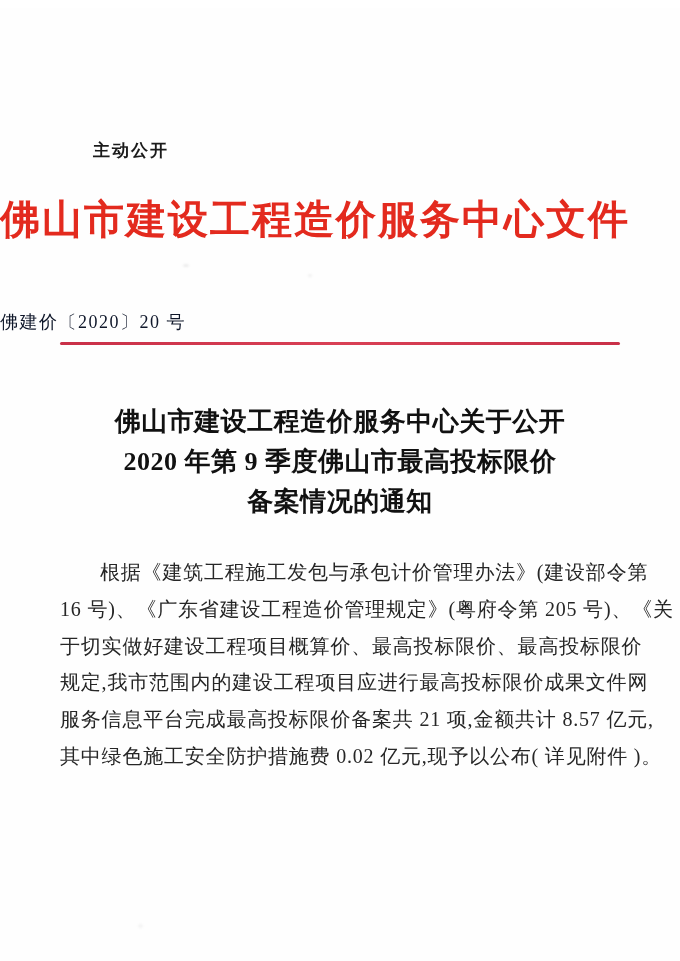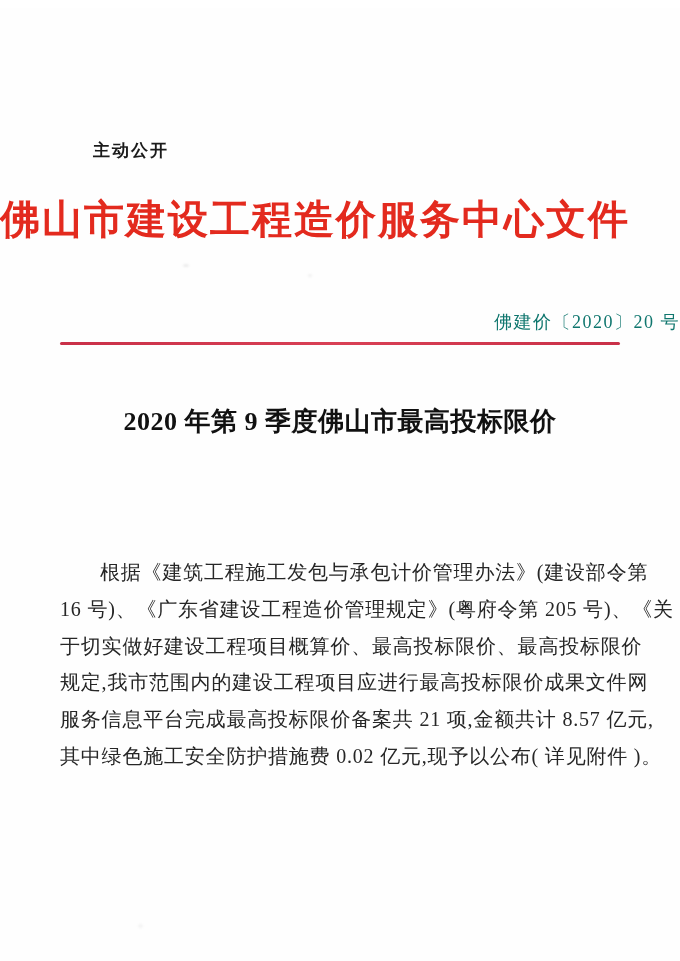--- a/index.html
+++ b/index.html
@@ -35,24 +35,24 @@
     line-height: 52px;
     letter-spacing: 2px;
     color: #e32a1e;
     white-space: nowrap;
   }
   .doc-number {
     position: absolute;
     left: 0;
     right: 0;
     top: 302px;
-    text-align: right;
+    text-align: left;
     font-size: 18px;
     letter-spacing: 1.5px;
-    color: #0f766e;
+    color: #0f172a;
   }
   .red-rule {
     position: absolute;
     left: 60px;
     width: 560px;
     top: 334px;
     height: 3px;
     background: linear-gradient(90deg, #c93048, #d94055 50%, #c93048);
     border-radius: 2px;
   }
@@ -101,21 +101,23 @@
 
   <div class="smudge s1"></div>
   <div class="smudge s2"></div>
   <div class="smudge s3"></div>
 
   <div class="doc-number">佛建价〔2020〕20 号</div>
 
   <div class="red-rule"></div>
 
   <div class="doc-title">
+    <div>佛山市建设工程造价服务中心关于公开</div>
     <div>2020 年第 9 季度佛山市最高投标限价</div>
+    <div>备案情况的通知</div>
   </div>
 
   <div class="body-block">
     <div class="body-line indent">根据《建筑工程施工发包与承包计价管理办法》(建设部令第</div>
     <div class="body-line">16 号)、《广东省建设工程造价管理规定》(粤府令第 205 号)、《关</div>
     <div class="body-line">于切实做好建设工程项目概算价、最高投标限价、最高投标限价</div>
     <div class="body-line">规定,我市范围内的建设工程项目应进行最高投标限价成果文件网</div>
     <div class="body-line">服务信息平台完成最高投标限价备案共 21 项,金额共计 8.57 亿元,</div>
     <div class="body-line">其中绿色施工安全防护措施费 0.02 亿元,现予以公布( 详见附件 )。</div>
   </div>

